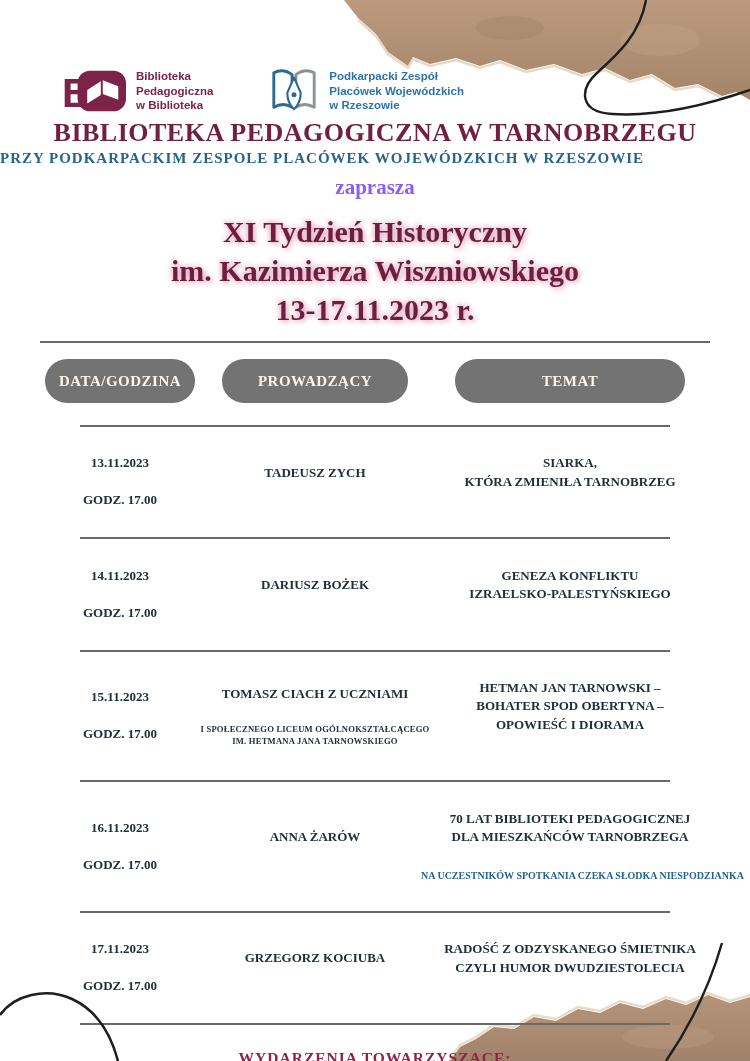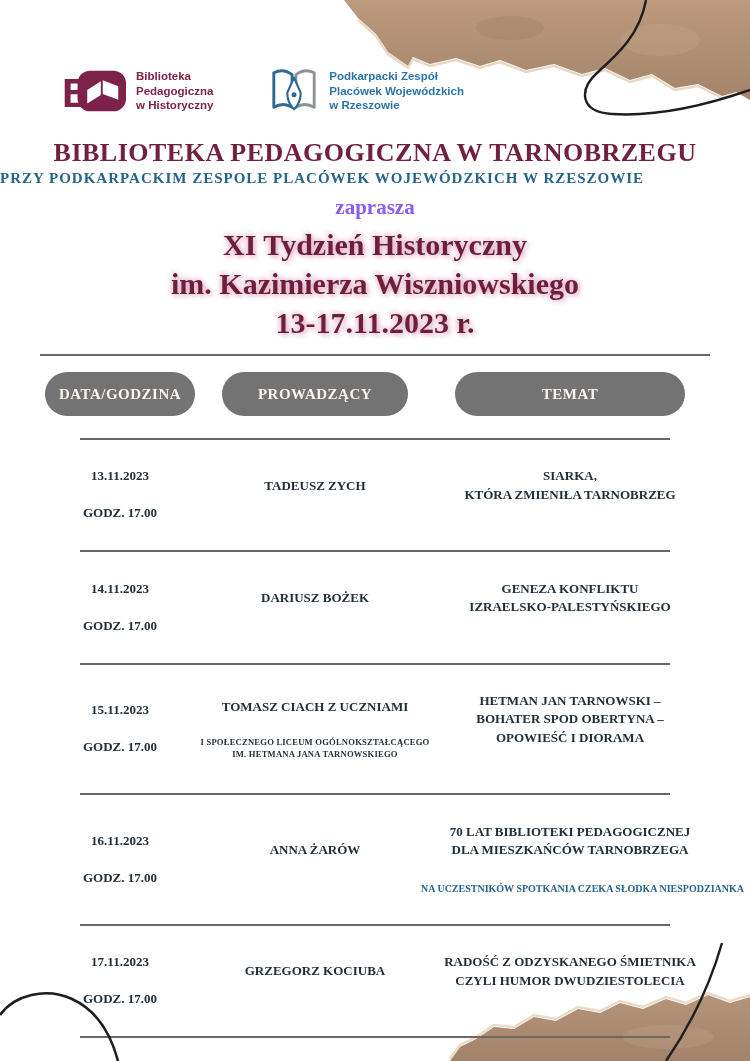--- a/index.html
+++ b/index.html
@@ -16,27 +16,27 @@
   .logos{display:flex;align-items:center;padding:64px 0 0 64px;gap:56px;}
   .logo{display:flex;align-items:center;gap:10px;}
   .logo-text div{
     font-family:"Liberation Sans",sans-serif;font-weight:bold;
     font-size:11.5px;line-height:1.3;
   }
   .logo-text.maroon div{color:#7d2248;}
   .logo-text.blue div{color:#2d74a8;}
 
   
-  .h-title{margin-top:20px;text-align:center;font-weight:bold;font-size:26px;
+  .h-title{margin-top:0;text-align:center;font-weight:bold;font-size:26px;
     color:#72203f;letter-spacing:.5px;}
   .h-sub{margin-top:2px;text-align:left;font-weight:bold;font-size:15px;
     color:#26648c;letter-spacing:1px;}
   .h-zaprasza{margin-top:8px;text-align:center;font-weight:bold;font-size:21px;color:#8b5cf6;}
   .event-title{
-    margin-top:5px;text-align:center;font-weight:bold;font-size:30px;line-height:1.3;
+    margin-top:12px;text-align:center;font-weight:bold;font-size:30px;line-height:1.3;
     color:#6e1e3d;
     text-shadow:2px 2px 5px rgba(219,160,184,.9), -2px -2px 5px rgba(219,160,184,.6);
   }
 
   
   .rule{height:2px;background:#696969;margin:0 40px;}
   .rule.r-top{margin-top:12px;}
   .tbl{margin:0 40px;}
   .grid{display:grid;grid-template-columns:160px 230px 280px;align-items:center;}
   .pills{margin-top:16px;margin-bottom:22px;}
@@ -108,21 +108,21 @@
     <div class="logo">
       <svg width="62" height="48" viewBox="0 0 64 48">
         <rect x="14" y="3" width="50" height="42" rx="13" fill="#7d2248"></rect>
         <text x="-2" y="40" font-family="Liberation Sans, sans-serif" font-size="42" font-weight="bold" fill="#7d2248">B</text>
         <path d="M24 23 L38 14 L38 28 L24 37 Z" fill="#ffffff"></path>
         <path d="M56 19 L40 13 L40 27 L56 33 Z" fill="#ffffff"></path>
       </svg>
       <div class="logo-text maroon">
         <div>Biblioteka</div>
         <div>Pedagogiczna</div>
-        <div>w Historyczny</div>
+        <div>w Biblioteka</div>
       </div>
     </div>
     <div class="logo">
       <svg width="50" height="54" viewBox="0 0 52 56">
         <path d="M5 9 Q15 4 24 11 L24 45 Q15 39 5 45 Z" fill="none" stroke="#2d6a91" stroke-width="3" stroke-linejoin="round"></path>
         <path d="M47 9 Q37 4 28 11 L28 45 Q37 39 47 45 Z" fill="none" stroke="#8d9296" stroke-width="3" stroke-linejoin="round"></path>
         <path d="M26 14 L33 30 Q33 40 26 47 Q19 40 19 30 Z" fill="#ffffff" stroke="#2d6a91" stroke-width="2.2" stroke-linejoin="round"></path>
         <circle cx="26" cy="32" r="2.6" fill="#2d6a91"></circle>
       </svg>
       <div class="logo-text blue">

